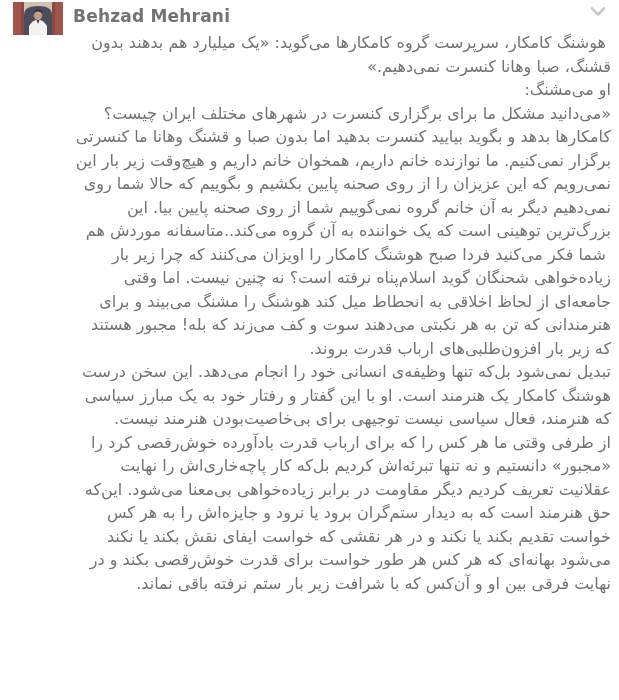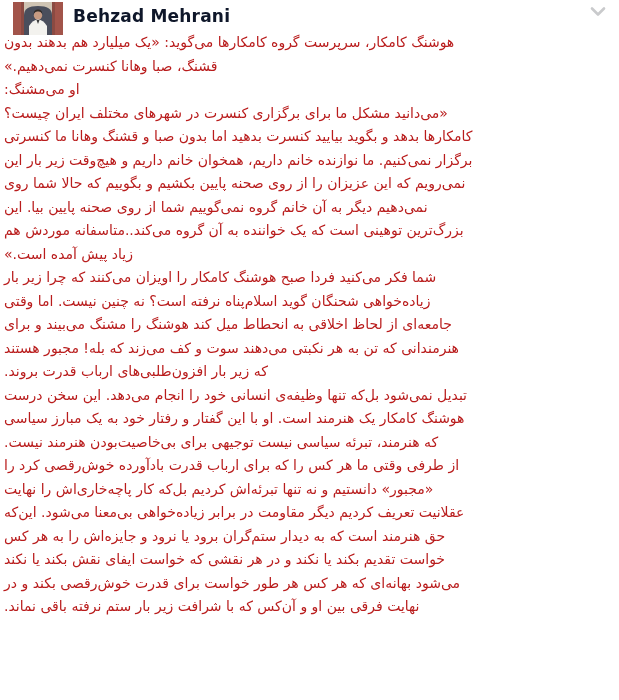--- a/index.html
+++ b/index.html
@@ -29,41 +29,41 @@
     display: block;
     cursor: pointer;
     overflow: hidden;
   }
   .author-name {
     position: absolute;
     left: 73px;
     top: 6px;
     font-size: 17px;
     font-weight: bold;
-    color: #0f172a;
+    color: #737373;
     letter-spacing: 0.2px;
     cursor: pointer;
     text-decoration: none;
   }
   .options-btn {
     position: absolute;
     right: 13px;
     top: 3px;
     width: 16px;
     height: 12px;
     cursor: pointer;
   }
   
   .post-text {
     direction: rtl;
-    text-align: left;
+    text-align: right;
     padding: 0 8px 0 4px;
     margin-top: -3px;
-    color: #b91c1c;
-    font-size: 14px;
+    color: #737373;
+    font-size: 16px;
   }
   .post-text .line {
     white-space: pre;
     line-height: 23.5px;
     height: 23.5px;
     overflow: visible;
   }
 </style>
 </head>
 <body>
@@ -103,29 +103,28 @@
 
   <div class="line"> هوشنگ کامکار، سرپرست گروه کامکارها می‌گوید: «یک میلیارد هم بدهند بدون</div>
       <div class="line">قشنگ، صبا وهانا کنسرت نمی‌دهیم.»</div>
       <div class="line">او می‌مشنگ:</div>
       <div class="line">«می‌دانید مشکل ما برای برگزاری کنسرت در شهرهای مختلف ایران چیست؟</div>
       <div class="line">کامکارها بدهد و بگوید بیایید کنسرت بدهید اما بدون صبا و قشنگ وهانا ما کنسرتی</div>
       <div class="line">برگزار نمی‌کنیم. ما نوازنده خانم داریم، همخوان خانم داریم و هیچ‌وقت زیر بار این</div>
       <div class="line">نمی‌رویم که این عزیزان را از روی صحنه پایین بکشیم و بگوییم که حالا شما روی</div>
       <div class="line">نمی‌دهیم دیگر به آن خانم گروه نمی‌گوییم شما از روی صحنه پایین بیا. این</div>
       <div class="line">بزرگ‌ترین توهینی است که یک خواننده به آن گروه می‌کند..متاسفانه موردش هم</div>
-      <div class="line">زیاد پیش آمده است.»</div>
       <div class="line"> شما فکر می‌کنید فردا صبح هوشنگ کامکار را اویزان می‌کنند که چرا زیر بار</div>
       <div class="line">زیاده‌خواهی شحنگان گوید اسلام‌پناه نرفته است؟ نه چنین نیست. اما وقتی</div>
       <div class="line">جامعه‌ای از لحاظ اخلاقی به انحطاط میل کند هوشنگ را مشنگ می‌بیند و برای</div>
       <div class="line">هنرمندانی که تن به هر نکبتی می‌دهند سوت و کف می‌زند که بله! مجبور هستند</div>
       <div class="line">که زیر بار افزون‌طلبی‌های ارباب قدرت بروند.</div>
       <div class="line">تبدیل نمی‌شود بل‌که تنها وظیفه‌ی انسانی خود را انجام می‌دهد. این سخن درست</div>
       <div class="line">هوشنگ کامکار یک هنرمند است. او با این گفتار و رفتار خود به یک مبارز سیاسی</div>
-      <div class="line">که هنرمند، تبرئه سیاسی نیست توجیهی برای بی‌خاصیت‌بودن هنرمند نیست.</div>
+      <div class="line">که هنرمند، فعال سیاسی نیست توجیهی برای بی‌خاصیت‌بودن هنرمند نیست.</div>
       <div class="line">از طرفی وقتی ما هر کس را که برای ارباب قدرت بادآورده خوش‌رقصی کرد را</div>
       <div class="line">«مجبور» دانستیم و نه تنها تبرئه‌اش کردیم بل‌که کار پاچه‌خاری‌اش را نهایت</div>
       <div class="line">عقلانیت تعریف کردیم دیگر مقاومت در برابر زیاده‌خواهی بی‌معنا می‌شود. این‌که</div>
       <div class="line">حق هنرمند است که به دیدار ستم‌گران برود یا نرود و جایزه‌اش را به هر کس</div>
       <div class="line">خواست تقدیم بکند یا نکند و در هر نقشی که خواست ایفای نقش بکند یا نکند</div>
       <div class="line">می‌شود بهانه‌ای که هر کس هر طور خواست برای قدرت خوش‌رقصی بکند و در</div>
       <div class="line">نهایت فرقی بین او و آن‌کس که با شرافت زیر بار ستم نرفته باقی نماند.</div>
     </div>
 
 </div>

